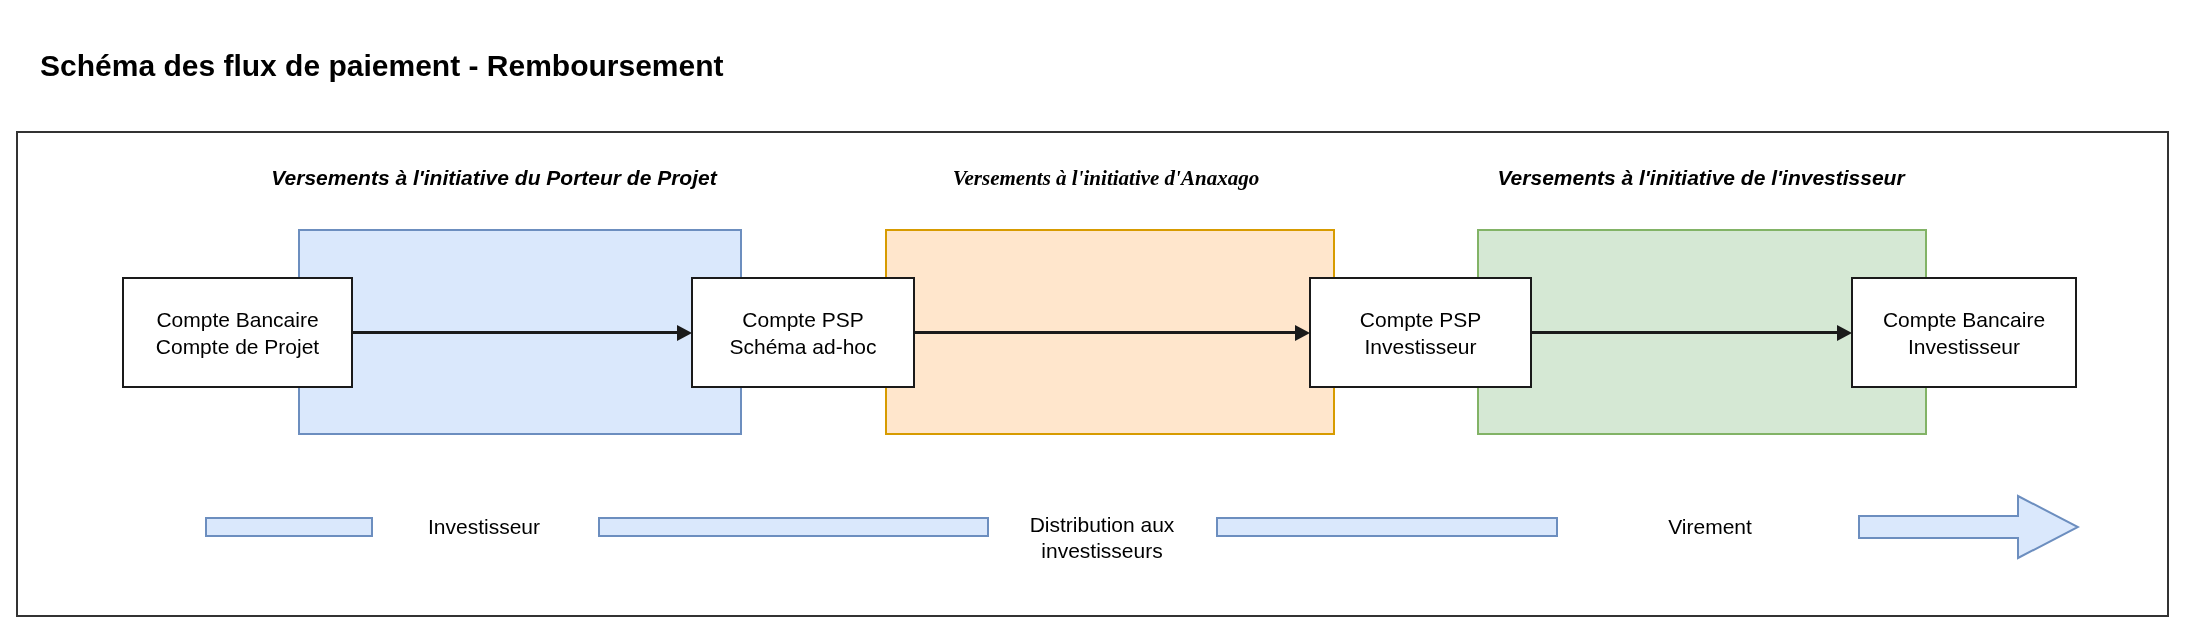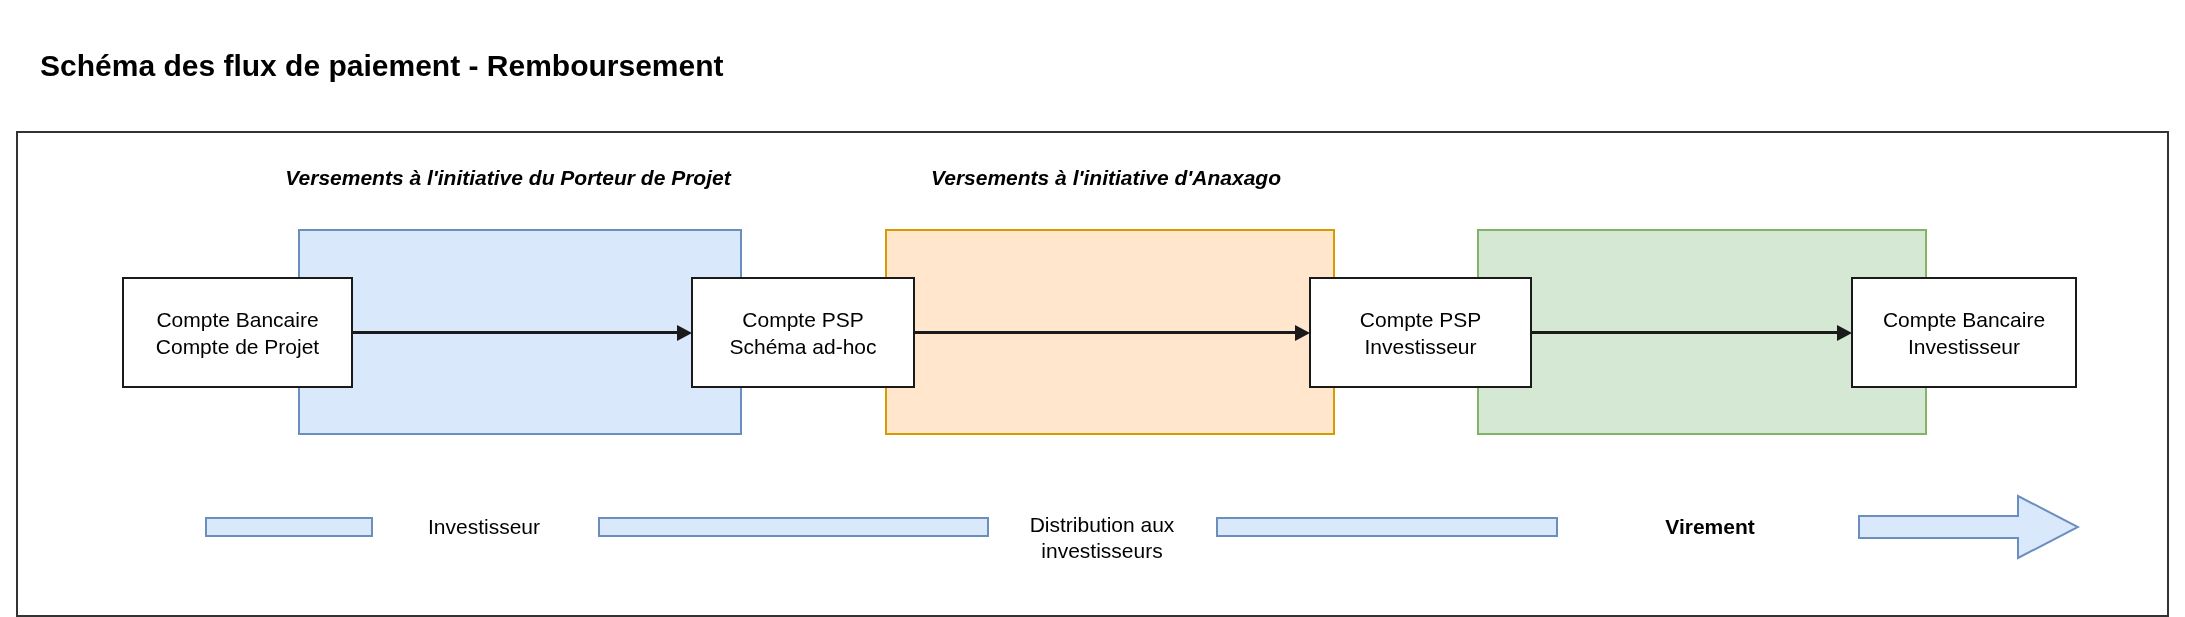--- a/index.html
+++ b/index.html
@@ -9,22 +9,22 @@
   .page-title{position:absolute;left:40px;top:13px;font-size:30px;font-weight:bold;letter-spacing:0;white-space:nowrap;}
 
   .frame{position:absolute;left:16px;top:95px;width:2149px;height:482px;border:2.5px solid #333;background:#fff;}
 
   .region{position:absolute;top:193px;height:206px;border:2px solid;box-sizing:border-box;}
   .region-1{left:298px;width:444px;}
   .region-2{left:885px;width:450px;}
   .region-3{left:1477px;width:450px;}
 
   .section-header{position:absolute;top:130px;transform:translateX(-50%);font-size:21px;font-weight:bold;font-style:italic;white-space:nowrap;line-height:24px;}
-  .header-1{left:508px;}
-  .header-2{left:1106px;}
+  .header-1{left:494px;}
+  .header-2{left:1106px;font-family:Liberation Serif, serif;}
   .header-3{left:1701px;}
 
   .node{position:absolute;top:241px;height:111px;border:2.5px solid #1a1a1a;background:#fff;box-sizing:border-box;
         display:flex;flex-direction:column;align-items:center;justify-content:center;
         font-size:21px;line-height:27px;text-align:center;}
   .node-1{left:122px;width:231px;}
   .node-2{left:691px;width:224px;}
   .node-3{left:1309px;width:223px;}
   .node-4{left:1851px;width:226px;}
 
@@ -36,39 +36,40 @@
   .conn-3{left:1532px;width:305px;}
 
   .flow-bar{position:absolute;top:481px;height:20px;border:2px solid;box-sizing:border-box;}
   .bar-1{left:205px;width:168px;}
   .bar-2{left:598px;width:391px;}
   .bar-3{left:1216px;width:342px;}
 
   .flow-label{position:absolute;transform:translateX(-50%);font-size:21px;white-space:nowrap;text-align:center;}
   .flow-label-1{left:484px;top:479px;line-height:24px;}
   .flow-label-2{left:1102px;top:476px;line-height:26px;}
-  .flow-label-3{left:1710px;top:479px;line-height:24px;font-weight:bold;}
+  .flow-label-3{left:1710px;top:479px;line-height:24px;}
 
   .block-arrow{position:absolute;left:1858px;top:458px;width:222px;height:66px;}
 </style>
 </head>
 <body>
 
 <div class="canvas">
 
   <div class="page-title">Schéma des flux de paiement - Remboursement</div>
 
   <div class="frame"></div>
 
   <div class="region region-1" style="background-color: rgb(218, 232, 252); border-color: rgb(108, 142, 191);"></div>
   <div class="region region-2" style="background-color: rgb(255, 230, 204); border-color: rgb(215, 155, 0);"></div>
   <div class="region region-3" style="background-color: rgb(213, 232, 212); border-color: rgb(130, 179, 102);"></div>
 
   <div class="section-header header-1">Versements à l'initiative du Porteur de Projet</div>
   <div class="section-header header-2">Versements à l'initiative d'Anaxago</div>
+  <div class="section-header header-3">Versements à l'initiative de l'investisseur</div>
 
   <div class="connector conn-1"></div>
   <div class="connector conn-2"></div>
   <div class="connector conn-3"></div>
 
   <div class="node node-1">
     <span>Compte Bancaire</span>
     <span>Compte de Projet</span>
   </div>
   <div class="node node-2">

